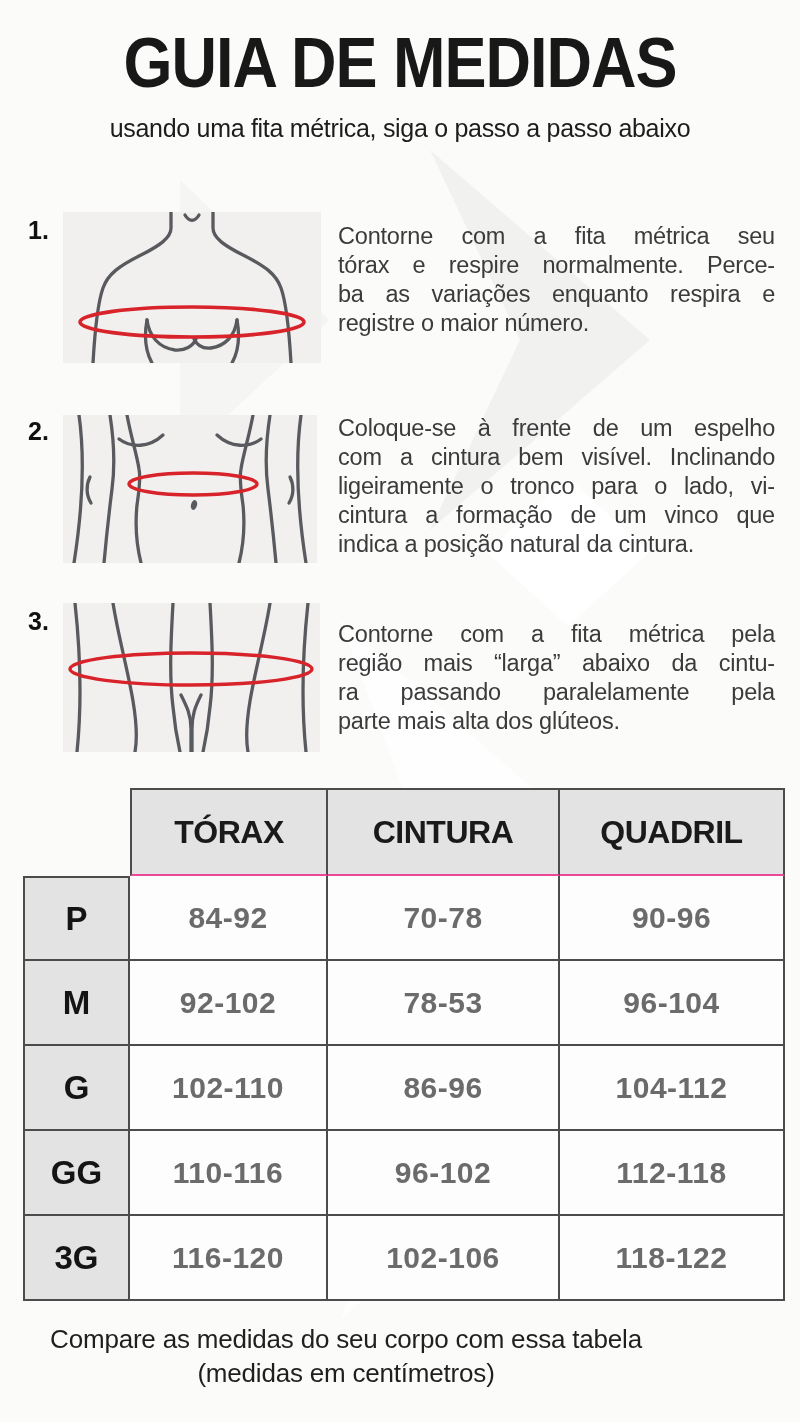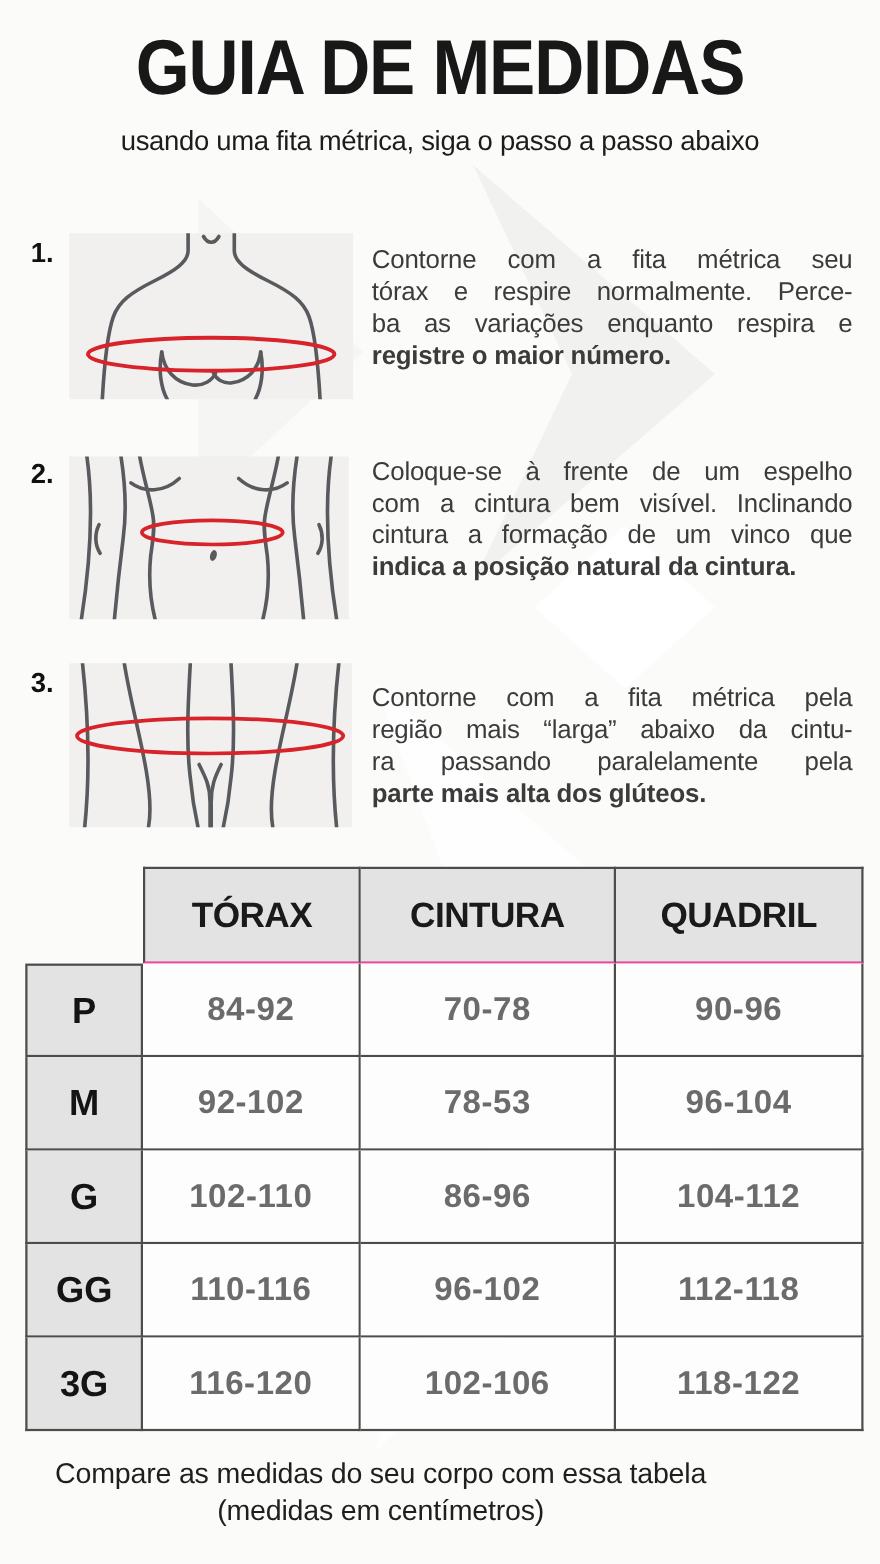--- a/index.html
+++ b/index.html
@@ -37,21 +37,21 @@
   .illu{
     position:absolute;left:63px;background:#f1f0ef;
   }
   .illu svg{display:block;}
   .step-text{
     position:absolute;left:338px;width:437px;
     font-size:23.5px;line-height:29px;color:#3b3b3b;
     letter-spacing:-0.2px;
   }
   .step-text .line{text-align:justify;text-align-last:justify;white-space:nowrap;}
-  .step-text .line:last-child{text-align-last:left;font-weight:bold;}
+  .step-text .line:last-child{text-align-last:left;}
 
   
   .size-table{
     position:absolute;left:23px;top:788px;
     display:grid;
     grid-template-columns:107px 198px 232px 225px;
     grid-template-rows:88px 85px 85px 85px 85px 85px;
   }
   .cell{
     display:flex;align-items:center;justify-content:center;
@@ -136,20 +136,21 @@
           <path d="M27,62 C23,70 23,80 28,88"></path>
           <path d="M227,62 C231,70 231,80 226,88"></path>
         </g>
         <ellipse cx="131" cy="90" rx="3" ry="5" transform="rotate(15 131 90)" fill="#595a5e"></ellipse>
         <ellipse cx="130" cy="69" rx="64" ry="11" fill="none" stroke-width="3.4" stroke="#d8232a"></ellipse>
       </svg>
     </div>
     <div class="step-text" style="top:414px;">
       <div class="line">Coloque-se à frente de um espelho</div>
       <div class="line">com a cintura bem visível. Inclinando</div>
+      <div class="line">ligeiramente o tronco para o lado, vi-</div>
       <div class="line">cintura a formação de um vinco que</div>
       <div class="line">indica a posição natural da cintura.</div>
     </div>
 
     <div class="step-number" style="top:607px;">3.</div>
     <div class="illu" style="top:603px;width:257px;height:149px;">
       <svg width="257" height="149" viewBox="0 0 257 149">
         <g fill="none" stroke-width="3.3" stroke-linecap="round" stroke="#595a5e">
           <path d="M12,0 C17,46 19,100 14,149"></path>
           <path d="M50,0 C55,32 65,68 70,98 C74,122 74,138 72,149"></path>

